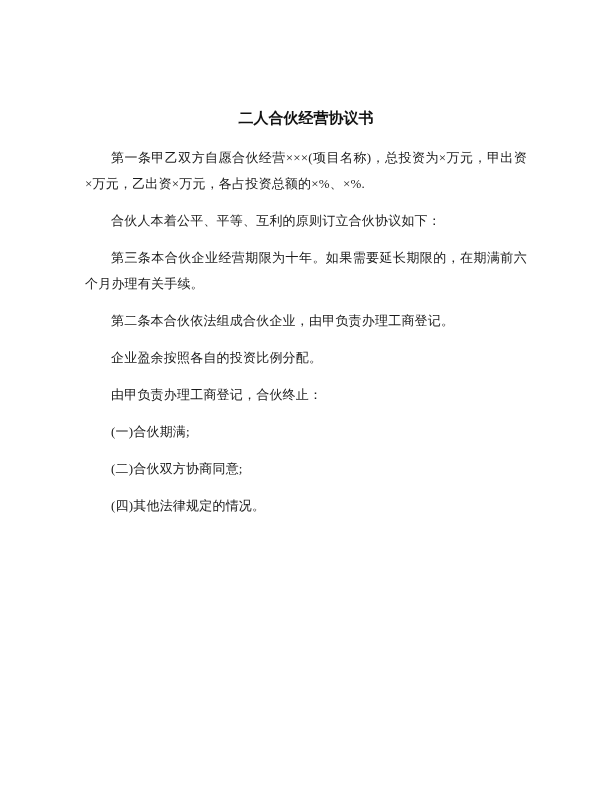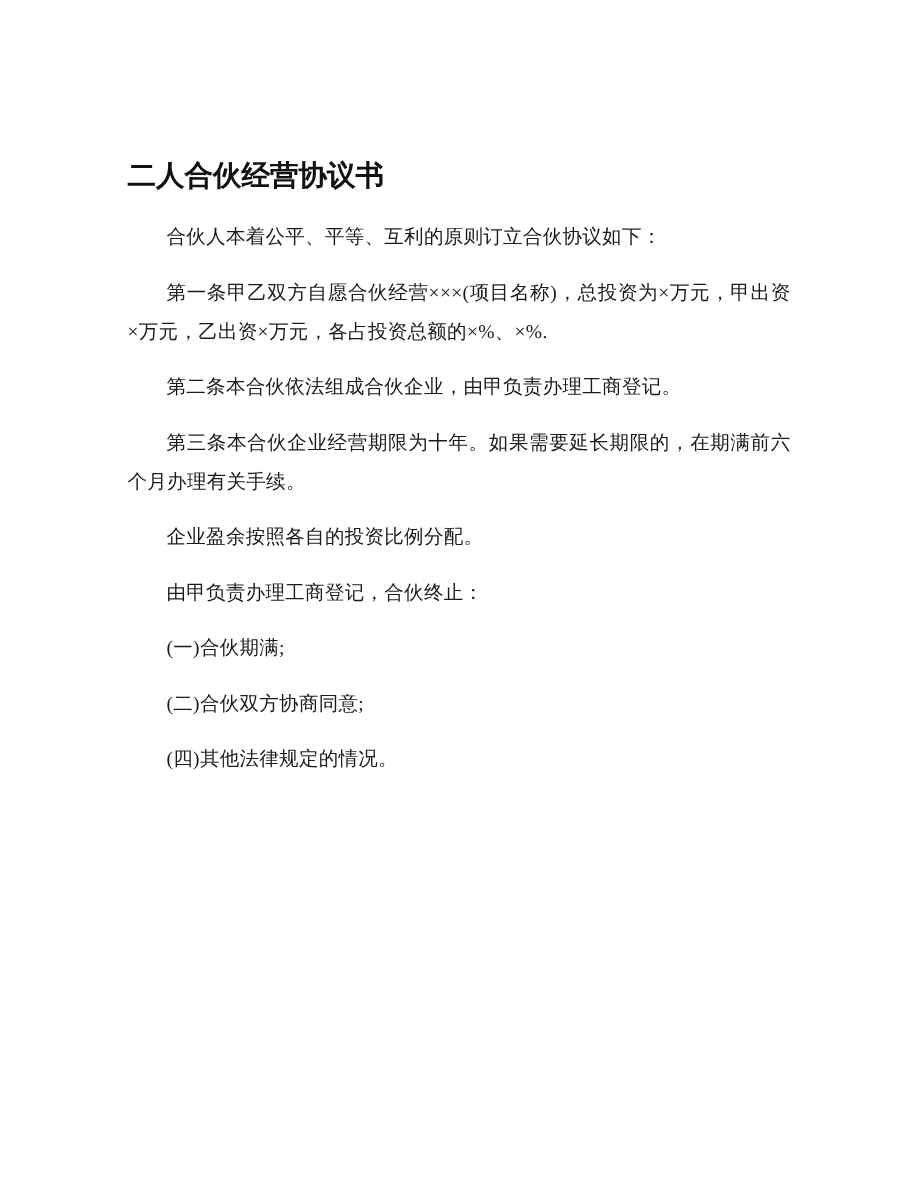--- a/index.html
+++ b/index.html
@@ -15,46 +15,47 @@
   .page {
     box-sizing: border-box;
     width: 612px;
     height: 792px;
     padding: 103px 85px 0 85px;
     background: #ffffff;
     color: #1a1a1a;
   }
   .title {
     font-family: "Liberation Sans", "DejaVu Sans", sans-serif;
-    font-size: 19px;
+    font-size: 15px;
     font-weight: bold;
     line-height: 30px;
+    text-align: center;
     margin: 0 0 12px 0;
     color: #111111;
   }
   .para {
     font-family: "Liberation Serif", "DejaVu Serif", serif;
     font-size: 13px;
     line-height: 26px;
     margin: 0 0 11px 0;
     text-indent: 26px;
     text-align: justify;
     letter-spacing: 0.2px;
     color: #1a1a1a;
   }
 </style>
 </head>
 <body>
 
 <div class="page">
   <h1 class="title">二人合伙经营协议书</h1>
   <div>
+      <p class="para">第一条甲乙双方自愿合伙经营×××(项目名称)，总投资为×万元，甲出资×万元，乙出资×万元，各占投资总额的×%、×%.</p>
       <p class="para">合伙人本着公平、平等、互利的原则订立合伙协议如下：</p>
-      <p class="para">第一条甲乙双方自愿合伙经营×××(项目名称)，总投资为×万元，甲出资×万元，乙出资×万元，各占投资总额的×%、×%.</p>
+      <p class="para">第三条本合伙企业经营期限为十年。如果需要延长期限的，在期满前六个月办理有关手续。</p>
       <p class="para">第二条本合伙依法组成合伙企业，由甲负责办理工商登记。</p>
-      <p class="para">第三条本合伙企业经营期限为十年。如果需要延长期限的，在期满前六个月办理有关手续。</p>
       <p class="para">企业盈余按照各自的投资比例分配。</p>
       <p class="para">由甲负责办理工商登记，合伙终止：</p>
       <p class="para">(一)合伙期满;</p>
       <p class="para">(二)合伙双方协商同意;</p>
       <p class="para">(四)其他法律规定的情况。</p>
     </div>
 </div>
 
 </body></html>

